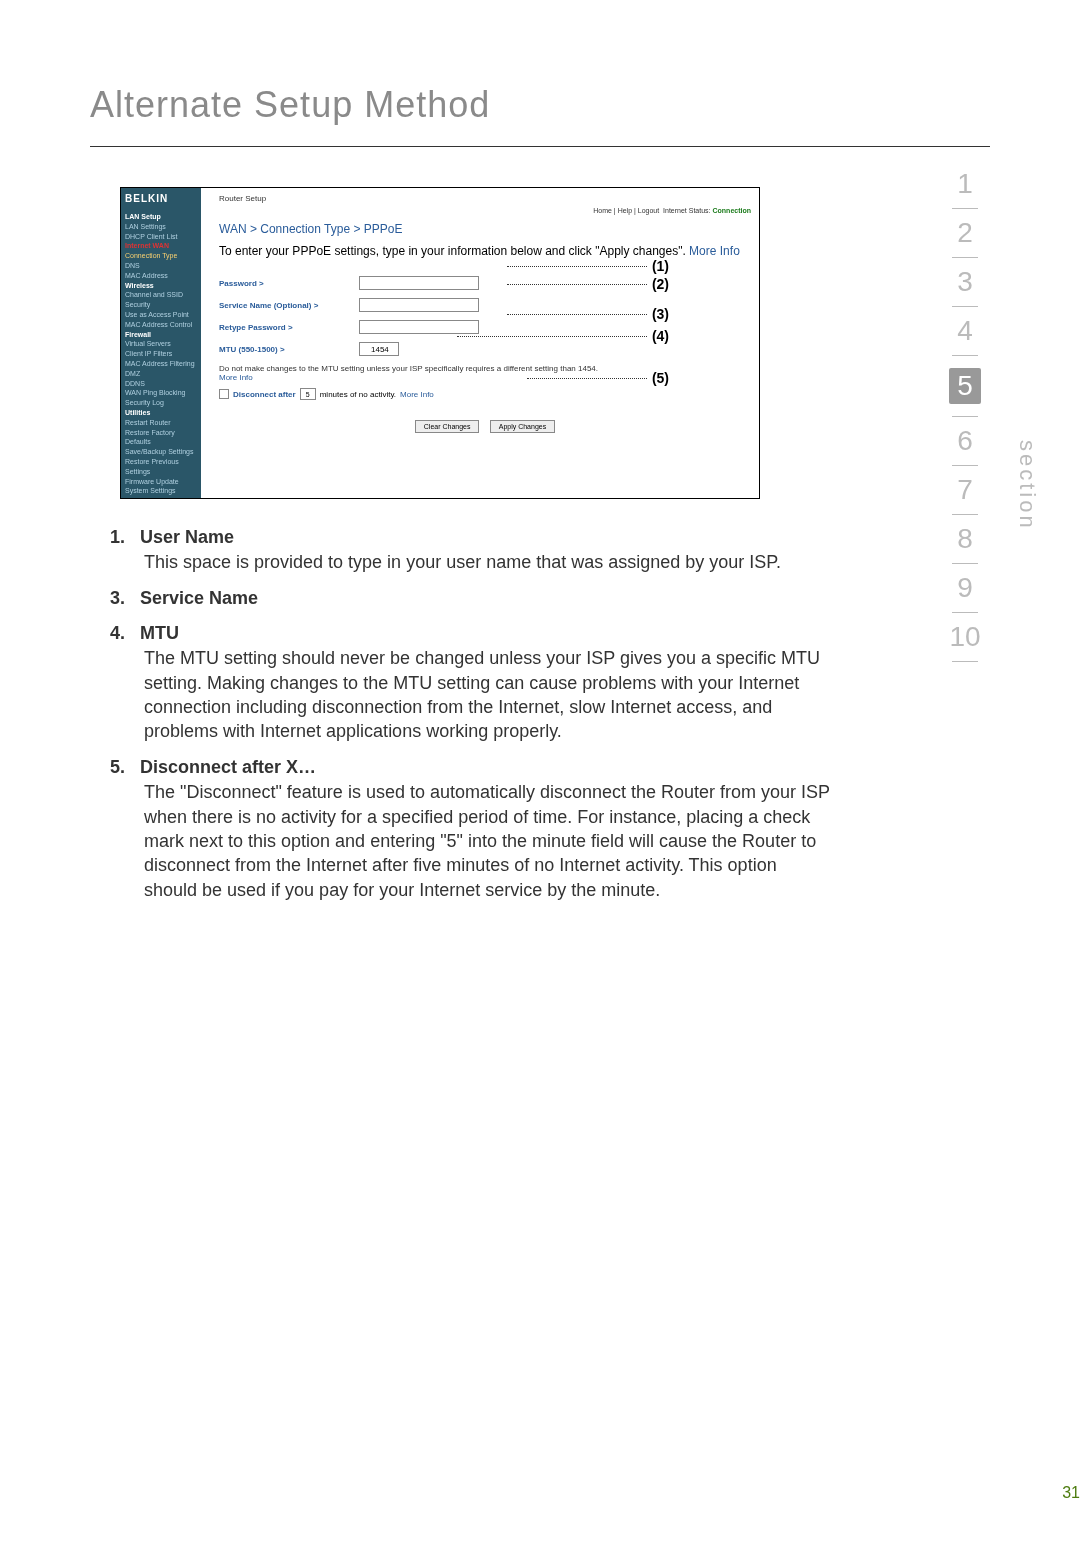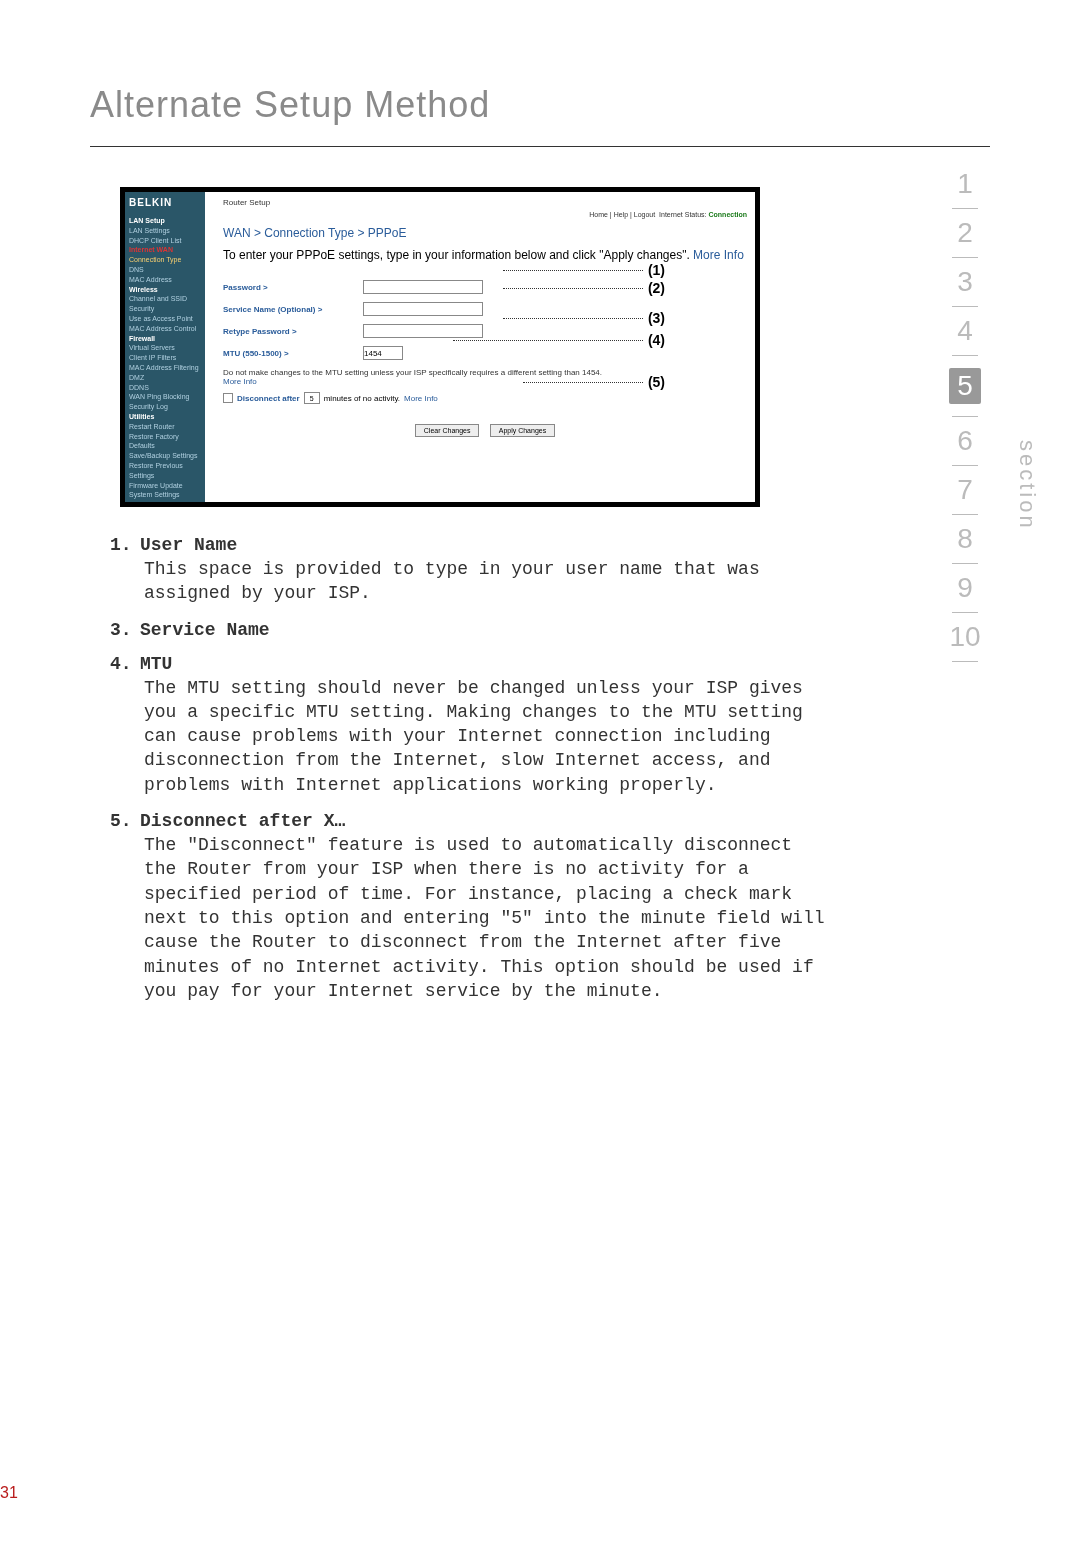--- a/index.html
+++ b/index.html
@@ -4,59 +4,59 @@
 <style>
   * { margin: 0; padding: 0; box-sizing: border-box; }
   body { font-family: Arial, Helvetica, sans-serif; width: 1080px; height: 1542px; background: #fff; position: relative; padding: 60px 90px 40px 90px; }
   .page-title { font-size: 36px; color: #8a8a8a; font-weight: 300; letter-spacing: 1px; margin-bottom: 20px; margin-top: 24px; }
   .title-rule { border: none; border-top: 1px solid #333; margin-bottom: 40px; }
   .section-nav { position: absolute; right: 90px; top: 160px; width: 50px; text-align: center; }
   .section-nav .sec-num { font-size: 28px; color: #bbb; font-weight: 300; margin: 8px 0; }
   .section-nav .sec-num.active { background: #999; color: #fff; padding: 2px 8px; display: inline-block; border-radius: 2px; }
   .section-nav .sec-divider { border: none; border-top: 1px solid #bbb; width: 26px; margin: 4px auto; }
   .section-label { position: absolute; right: 40px; top: 440px; writing-mode: vertical-rl; font-size: 22px; color: #bbb; letter-spacing: 3px; }
-  .screenshot-box { width: 640px; margin-left: 30px; border: 5px solid #000000; background: #fff; padding: 0; font-size: 8px; position: relative; margin-bottom: 28px; }
+  .screenshot-box { width: 640px; margin-left: 30px; border: 1px solid #000000; background: #fff; padding: 0; font-size: 8px; position: relative; margin-bottom: 28px; }
   .ss-sidebar { position: absolute; left: 0; top: 0; bottom: 0; width: 80px; background: #2a5668; color: #cde; padding: 4px; font-size: 7px; line-height: 1.4; }
   .ss-sidebar .logo { color: #fff; font-weight: bold; font-size: 10px; letter-spacing: 1px; margin-bottom: 6px; }
   .ss-sidebar .cat { font-weight: bold; color: #fff; }
   .ss-sidebar .item { color: #b0d0e0; }
   .ss-sidebar .item.red { color: #d33; font-weight: bold; }
   .ss-sidebar .item.active { color: #f8d070; }
   .ss-main { margin-left: 80px; padding: 6px 8px 16px 18px; min-height: 310px; position: relative; }
   .ss-topbar { font-size: 8px; color: #333; margin-bottom: 4px; }
   .ss-toplinks { text-align: right; font-size: 7px; color: #333; }
   .ss-toplinks .status-on { color: #1a7a1a; font-weight: bold; }
   .ss-breadcrumb { color: #2a5c9a; font-weight: normal; font-size: 12px; margin: 8px 0; }
   .ss-instr { font-size: 12px; margin-bottom: 18px; }
   .ss-instr .moreinfo { color: #2a5c9a; }
   .ss-row { display: flex; align-items: center; margin: 8px 0; }
   .ss-label { color: #2a5c9a; font-weight: bold; width: 140px; font-size: 8px; }
   .ss-input { height: 14px; width: 120px; border: 1px solid #888; background: #fff; font-size: 8px; }
-  .ss-input.small { width: 40px; }
+  .ss-input.small { width: 40px; padding-left: 11px; }
   .ss-note { font-size: 8px; color: #333; margin: 6px 0; }
   .ss-note .moreinfo { color: #2a5c9a; display: block; }
   .ss-disc-row { display: flex; align-items: center; gap: 4px; font-size: 8px; }
   .ss-disc-row .chk { width: 10px; height: 10px; border: 1px solid #888; }
   .ss-disc-row .disc-label { color: #2a5c9a; font-weight: bold; }
   .ss-disc-row .min-input { width: 16px; height: 12px; border: 1px solid #888; background: #fff; font-size: 7px; text-align: center; }
   .ss-buttons { text-align: center; margin-top: 20px; }
   .ss-buttons .btn { display: inline-block; font-size: 7px; border: 1px solid #888; padding: 2px 8px; margin: 0 4px; background: #eee; }
   .callout { position: absolute; font-weight: bold; font-size: 14px; color: #000; }
   .callout::before { content: ""; position: absolute; right: 22px; top: 50%; border-top: 1px dotted #333; }
   .co1 { right: 90px; top: 70px; } .co1::before { width: 140px; }
   .co2 { right: 90px; top: 88px; } .co2::before { width: 140px; }
   .co3 { right: 90px; top: 118px; } .co3::before { width: 140px; }
   .co4 { right: 90px; top: 140px; } .co4::before { width: 190px; }
   .co5 { right: 90px; top: 182px; } .co5::before { width: 120px; }
   .definitions { margin-left: 20px; max-width: 720px; }
-  .def-item { margin-bottom: 14px; font-family: Liberation Mono, monospace; }
+  .def-item { margin-bottom: 14px; }
   .def-num { display: inline-block; width: 30px; font-weight: bold; font-size: 18px; vertical-align: top; color: #333; }
   .def-head { display: inline; font-weight: bold; font-size: 18px; color: #333; }
   .def-body { font-size: 18px; color: #333; margin-left: 34px; line-height: 1.35; margin-top: 2px; }
-  .page-number { position: absolute; bottom: 40px; left: 0; right: 0; text-align: left; font-size: 16px; color: #b91c1c; }
+  .page-number { position: absolute; bottom: 40px; left: 0; right: 0; text-align: right; font-size: 16px; color: #4d7c0f; }
 </style>
 </head>
 <body>
 
 <h1 class="page-title">Alternate Setup Method</h1>
 <hr class="title-rule">
 
 <div class="section-nav">
   <div class="sec-num">1</div><hr class="sec-divider">
   <div class="sec-num">2</div><hr class="sec-divider">

